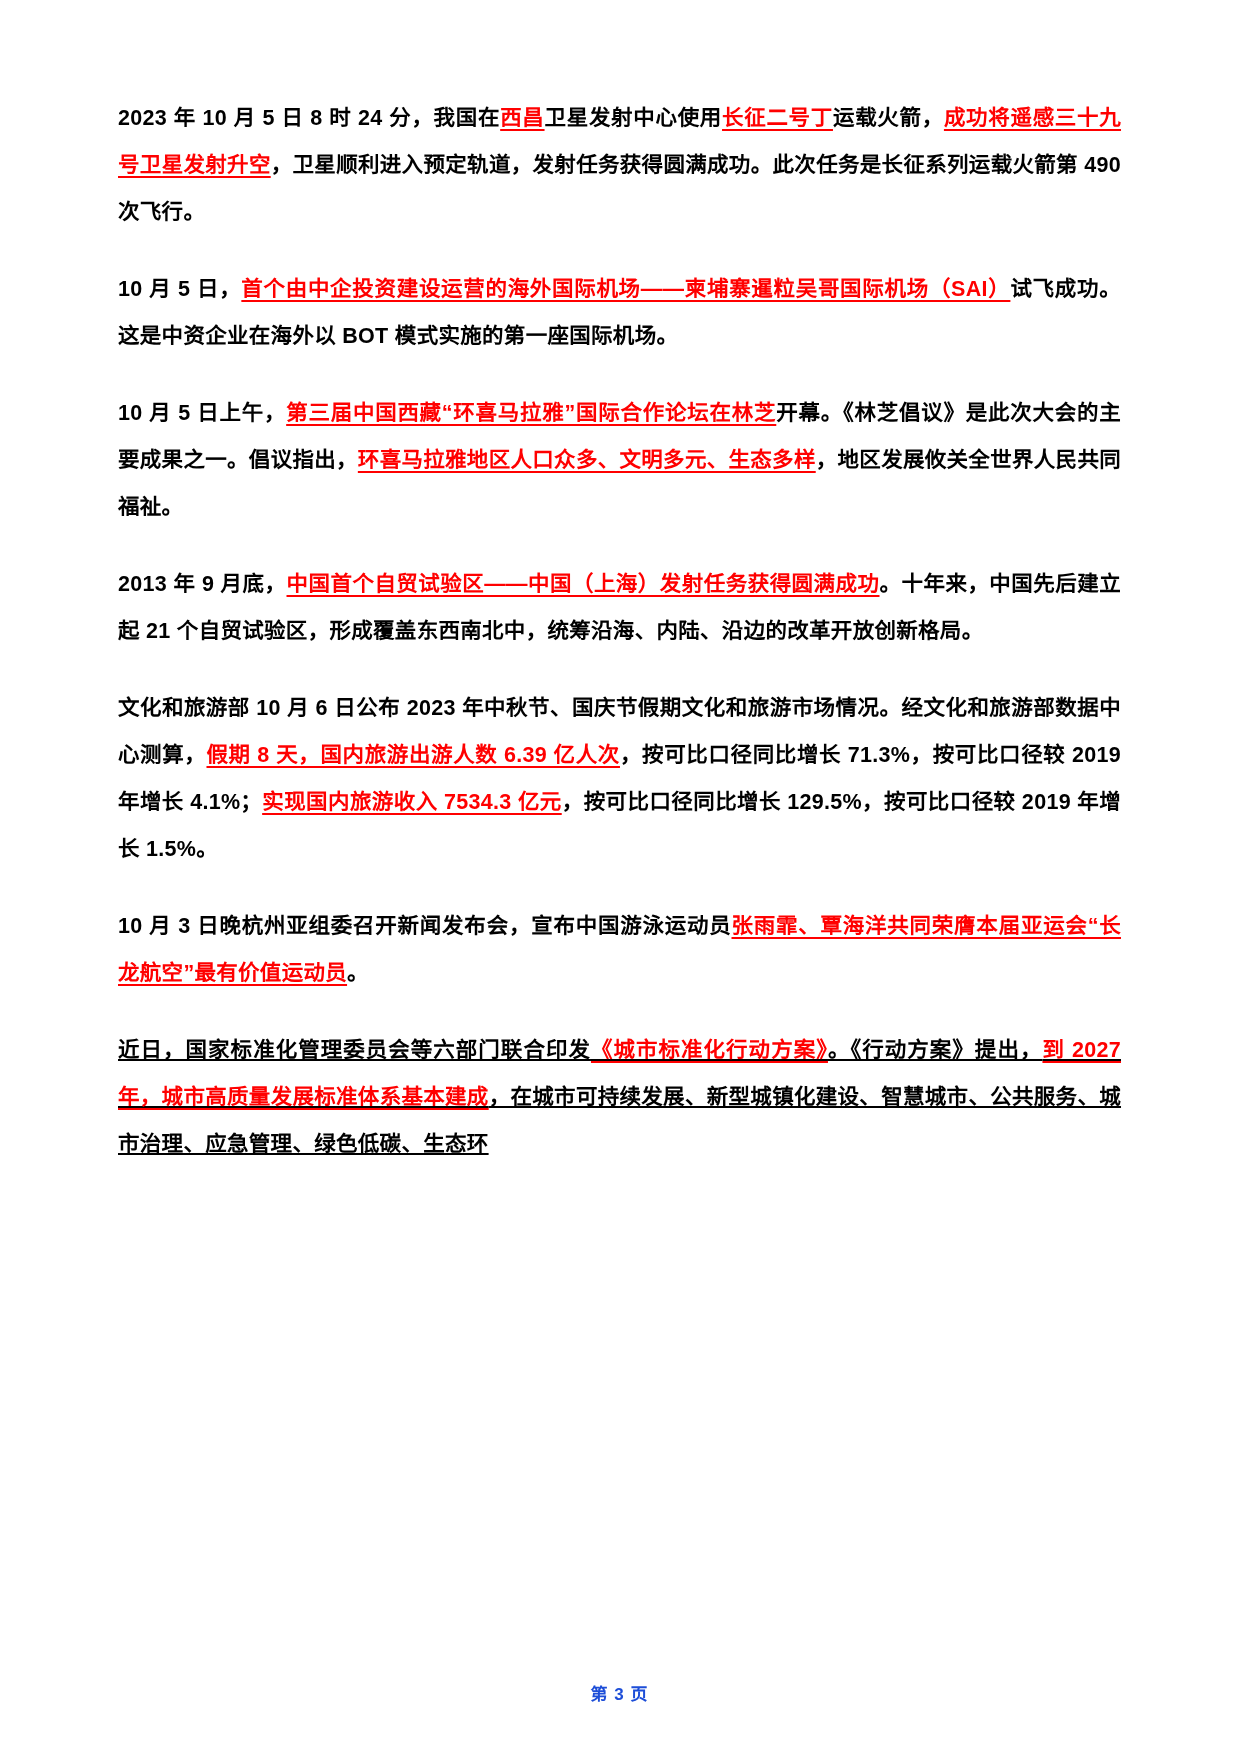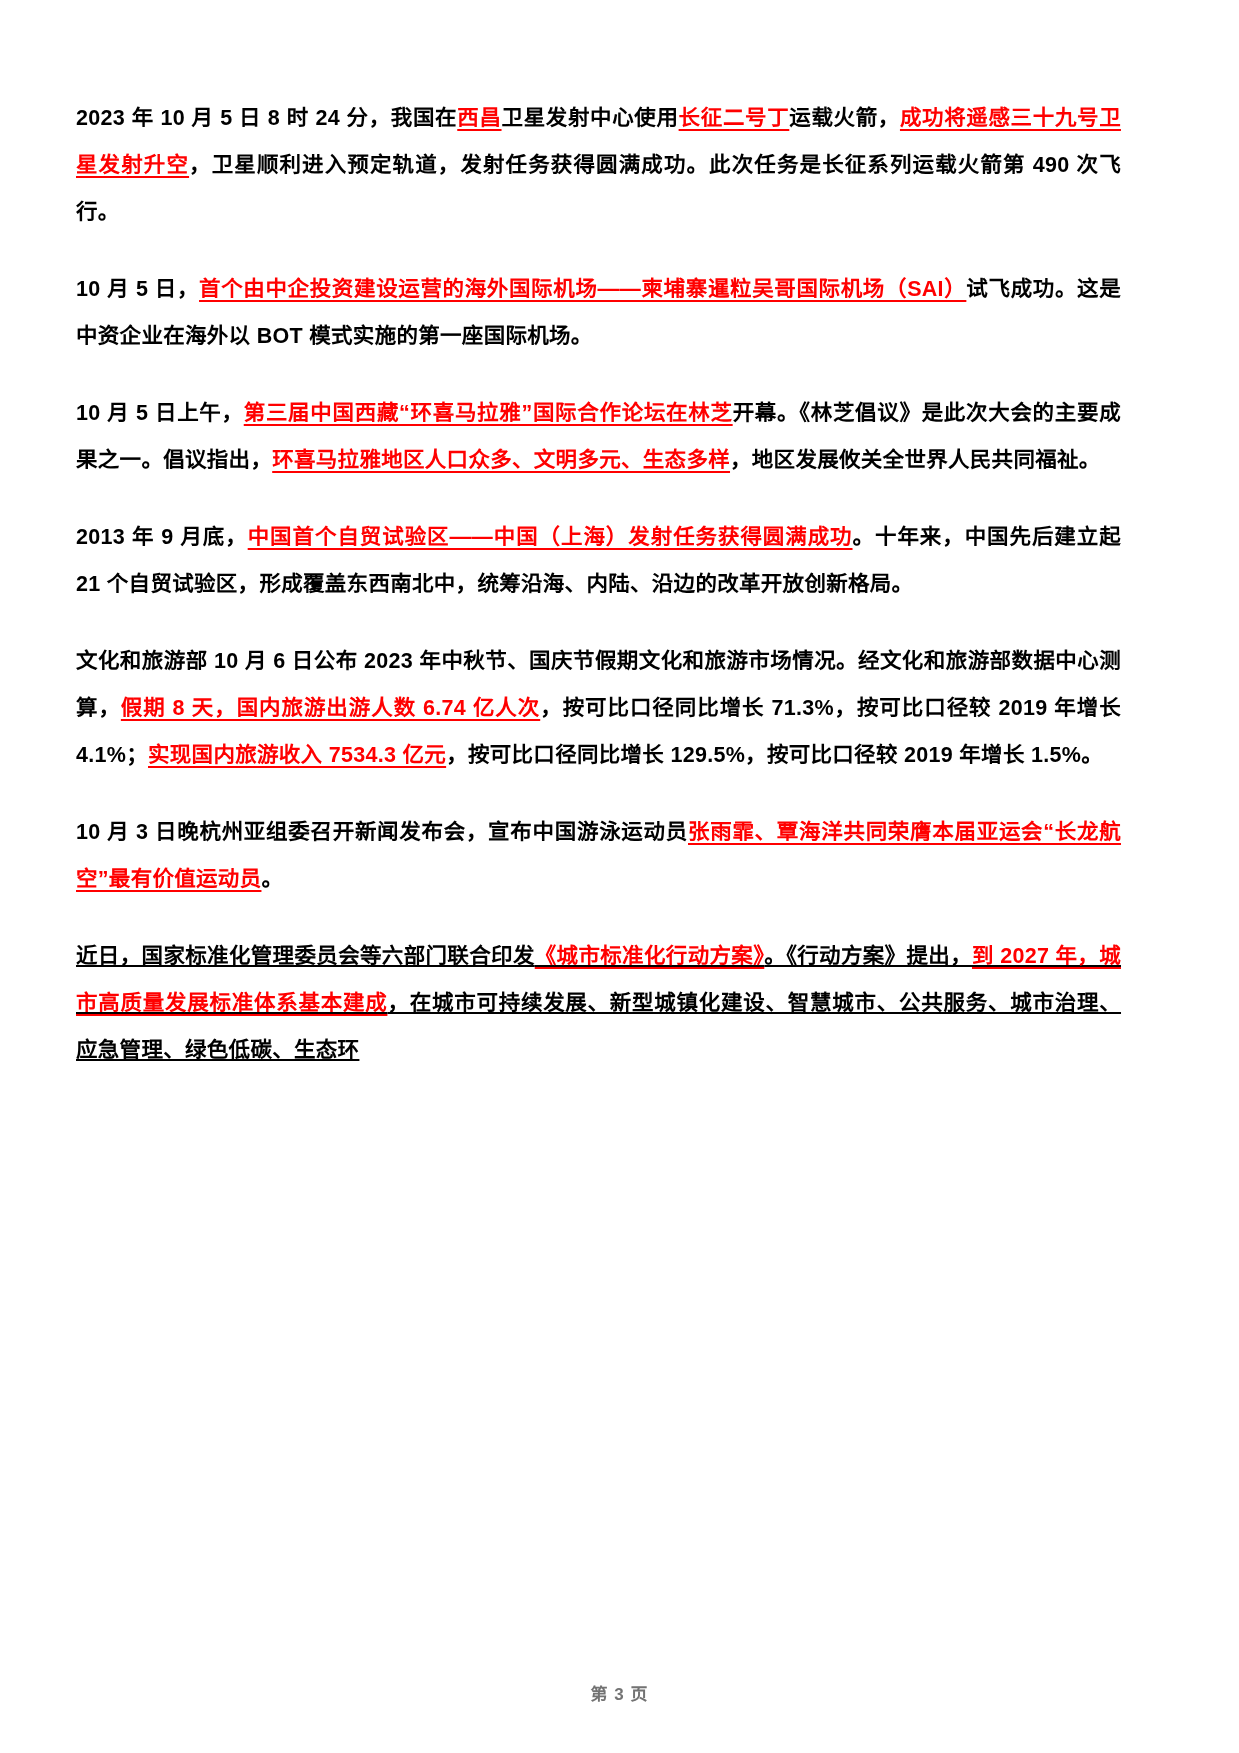--- a/index.html
+++ b/index.html
@@ -12,21 +12,21 @@
     width: 1239px;
     min-height: 1753px;
     font-family: "Liberation Sans", "DejaVu Sans", sans-serif;
     color: #000000;
     position: relative;
   }
   .page {
     width: 1239px;
     min-height: 1753px;
     box-sizing: border-box;
-    padding: 95px 118px 40px 76px;
+    padding: 95px 118px 40px 118px;
     position: relative;
   }
   .para {
     font-size: 21.5px;
     line-height: 47px;
     letter-spacing: 0.3px;
     margin: 0 0 30px 0;
     text-align: justify;
     text-justify: inter-ideograph;
     font-weight: bold;
@@ -45,31 +45,31 @@
     color: #000000;
   }
   .footer {
     position: absolute;
     left: 0;
     right: 0;
     bottom: 48px;
     text-align: center;
     font-size: 17px;
     font-weight: bold;
-    color: #737373;
+    color: #1d4ed8;
     letter-spacing: 1px;
   }
 </style>
 </head>
 <body>
 
 <div class="page">
   <div id="paragraphs">
       <p class="para"><span class="plain">2023 年 10 月 5 日 8 时 24 分，我国在</span><span class="hl">西昌</span><span class="plain">卫星发射中心使用</span><span class="hl">长征二号丁</span><span class="plain">运载火箭，</span><span class="hl">成功将遥感三十九号卫星发射升空</span><span class="plain">，卫星顺利进入预定轨道，发射任务获得圆满成功。此次任务是长征系列运载火箭第 490 次飞行。</span></p>
       <p class="para"><span class="plain">10 月 5 日，</span><span class="hl">首个由中企投资建设运营的海外国际机场——柬埔寨暹粒吴哥国际机场（SAI）</span><span class="plain">试飞成功。这是中资企业在海外以 BOT 模式实施的第一座国际机场。</span></p>
       <p class="para"><span class="plain">10 月 5 日上午，</span><span class="hl">第三届中国西藏“环喜马拉雅”国际合作论坛在林芝</span><span class="plain">开幕。《林芝倡议》是此次大会的主要成果之一。倡议指出，</span><span class="hl">环喜马拉雅地区人口众多、文明多元、生态多样</span><span class="plain">，地区发展攸关全世界人民共同福祉。</span></p>
       <p class="para"><span class="plain">2013 年 9 月底，</span><span class="hl">中国首个自贸试验区——中国（上海）发射任务获得圆满成功</span><span class="plain">。十年来，中国先后建立起 21 个自贸试验区，形成覆盖东西南北中，统筹沿海、内陆、沿边的改革开放创新格局。</span></p>
-      <p class="para"><span class="plain">文化和旅游部 10 月 6 日公布 2023 年中秋节、国庆节假期文化和旅游市场情况。经文化和旅游部数据中心测算，</span><span class="hl">假期 8 天，国内旅游出游人数 6.74 亿人次</span><span class="plain">，按可比口径同比增长 71.3%，按可比口径较 2019 年增长 4.1%；</span><span class="hl">实现国内旅游收入 7534.3 亿元</span><span class="plain">，按可比口径同比增长 129.5%，按可比口径较 2019 年增长 1.5%。</span></p>
+      <p class="para"><span class="plain">文化和旅游部 10 月 6 日公布 2023 年中秋节、国庆节假期文化和旅游市场情况。经文化和旅游部数据中心测算，</span><span class="hl">假期 8 天，国内旅游出游人数 6.39 亿人次</span><span class="plain">，按可比口径同比增长 71.3%，按可比口径较 2019 年增长 4.1%；</span><span class="hl">实现国内旅游收入 7534.3 亿元</span><span class="plain">，按可比口径同比增长 129.5%，按可比口径较 2019 年增长 1.5%。</span></p>
       <p class="para"><span class="plain">10 月 3 日晚杭州亚组委召开新闻发布会，宣布中国游泳运动员</span><span class="hl">张雨霏、覃海洋共同荣膺本届亚运会“长龙航空”最有价值运动员</span><span class="plain">。</span></p>
       <p class="para"><span class="plain">近日，国家标准化管理委员会等六部门联合印发</span><span class="hl">《城市标准化行动方案》</span><span class="plain">。《行动方案》提出，</span><span class="hl">到 2027 年，城市高质量发展标准体系基本建成</span><span class="plain">，在城市可持续发展、新型城镇化建设、智慧城市、公共服务、城市治理、应急管理、绿色低碳、生态环</span></p>
     </div>
   <div class="footer">第 3 页</div>
 </div>
 
 </body></html>

